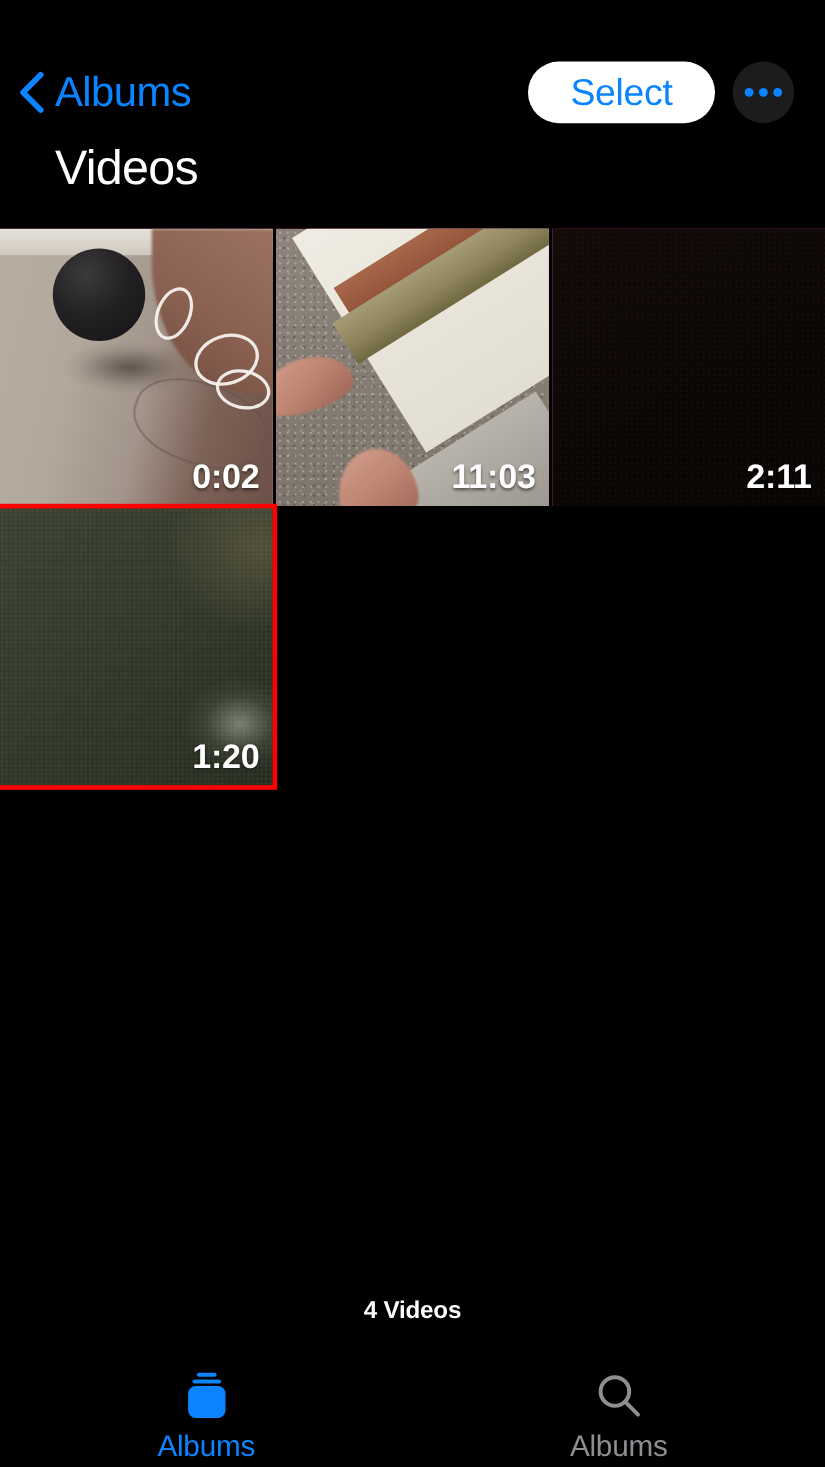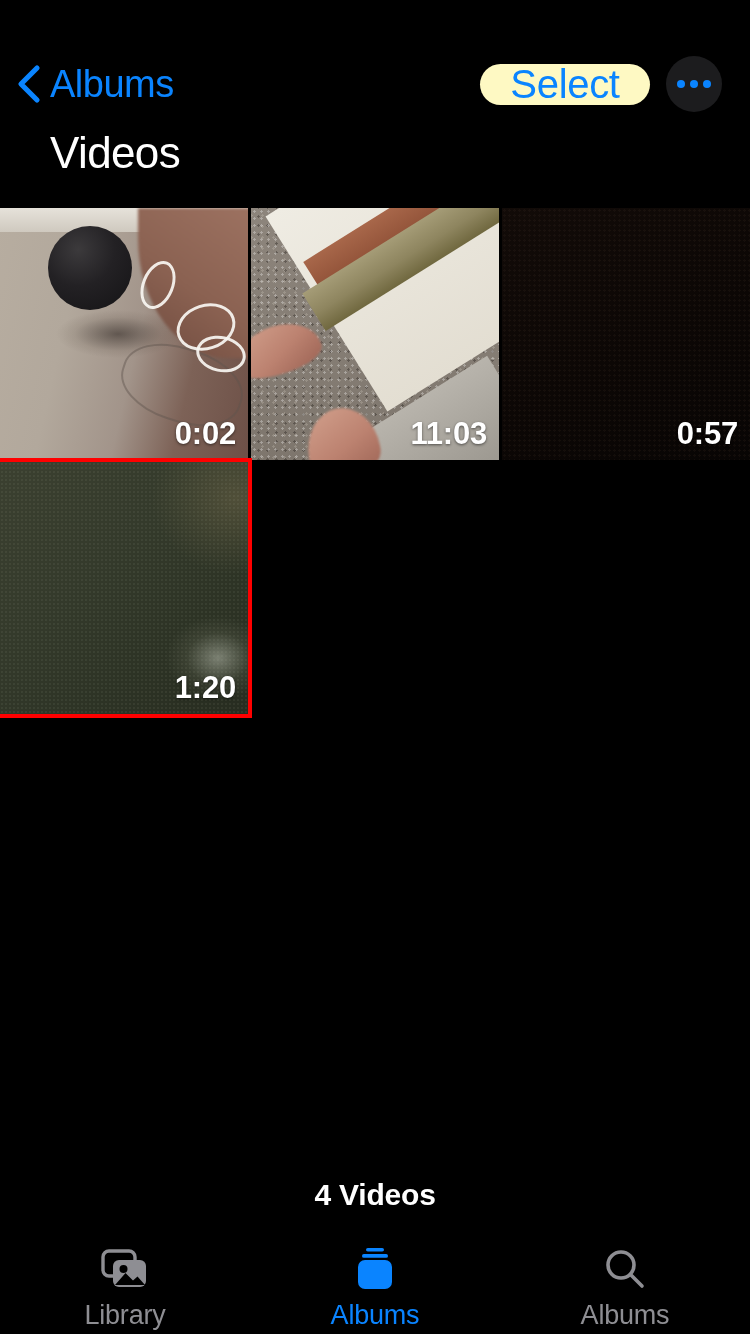--- a/index.html
+++ b/index.html
@@ -53,30 +53,30 @@
   }
   .nav-right {
     position: absolute;
     right: 28px;
     top: 56px;
     display: flex;
     align-items: center;
     gap: 16px;
   }
   .select-button {
-    background: #fef9c3;
+    background: #ffffff;
     border-radius: 28px;
-    height: 41px;
+    height: 56px;
     min-width: 122px;
     padding: 0 24px;
     display: flex;
     align-items: center;
     justify-content: center;
     color: #0a84ff;
-    font-size: 40px;
+    font-size: 34px;
     letter-spacing: -0.3px;
     cursor: pointer;
   }
   .more-button {
     background: #1c1c1e;
     border-radius: 50%;
     width: 56px;
     height: 56px;
     display: flex;
     align-items: center;
@@ -270,21 +270,21 @@
   }
 
   
   .footer-count {
     position: absolute;
     left: 0;
     top: 1178px;
     width: 750px;
     text-align: center;
     color: #ffffff;
-    font-size: 30px;
+    font-size: 22px;
     font-weight: bold;
     letter-spacing: -0.2px;
   }
 
   
   .tabbar {
     position: absolute;
     left: 0;
     bottom: 0;
     width: 750px;
@@ -371,50 +371,39 @@
           <div class="strip"></div>
           <div class="tilefloor"></div>
           <div class="finger f1"></div>
           <div class="finger f2"></div>
         </div>
         <div class="duration">11:03</div>
       </div>
 
       <div class="tile">
         <div class="art art-dark"></div>
-        <div class="duration">0:57</div>
+        <div class="duration">2:11</div>
       </div>
 
     </div>
 
     <div class="grid-row">
 
       <div class="tile selected">
         <div class="art art-olive"></div>
         <div class="duration">1:20</div>
       </div>
 
     </div>
   </div>
 
   <div class="footer-count">4 Videos</div>
 
   <div class="tabbar">
 
-    <div class="tab">
-      <span class="tab-icon">
-        <svg width="48" height="42" viewBox="0 0 48 42" fill="none">
-          <rect x="2" y="3" width="32" height="25" rx="6" stroke="#8e8e93" stroke-width="3.4"></rect>
-          <rect x="12" y="12" width="33" height="27" rx="6" fill="#8e8e93"></rect>
-          <circle cx="22.5" cy="21" r="4" fill="#000000"></circle>
-          <path d="M14 37 L24.5 25 L32 32.5 L36.5 28.5 L44 37 Z" fill="#000000"></path>
-        </svg>
-      </span>
-      <span class="tab-label">Library</span>
-    </div>
 
 
     <div class="tab active">
       <span class="tab-icon">
         <svg width="48" height="46" viewBox="0 0 48 46" fill="none">
           <rect x="15" y="2" width="18" height="3.6" rx="1.8" fill="#0a84ff"></rect>
           <rect x="11" y="8" width="26" height="3.8" rx="1.9" fill="#0a84ff"></rect>
           <rect x="7" y="14" width="34" height="29" rx="7" fill="#0a84ff"></rect>
         </svg>
       </span>

